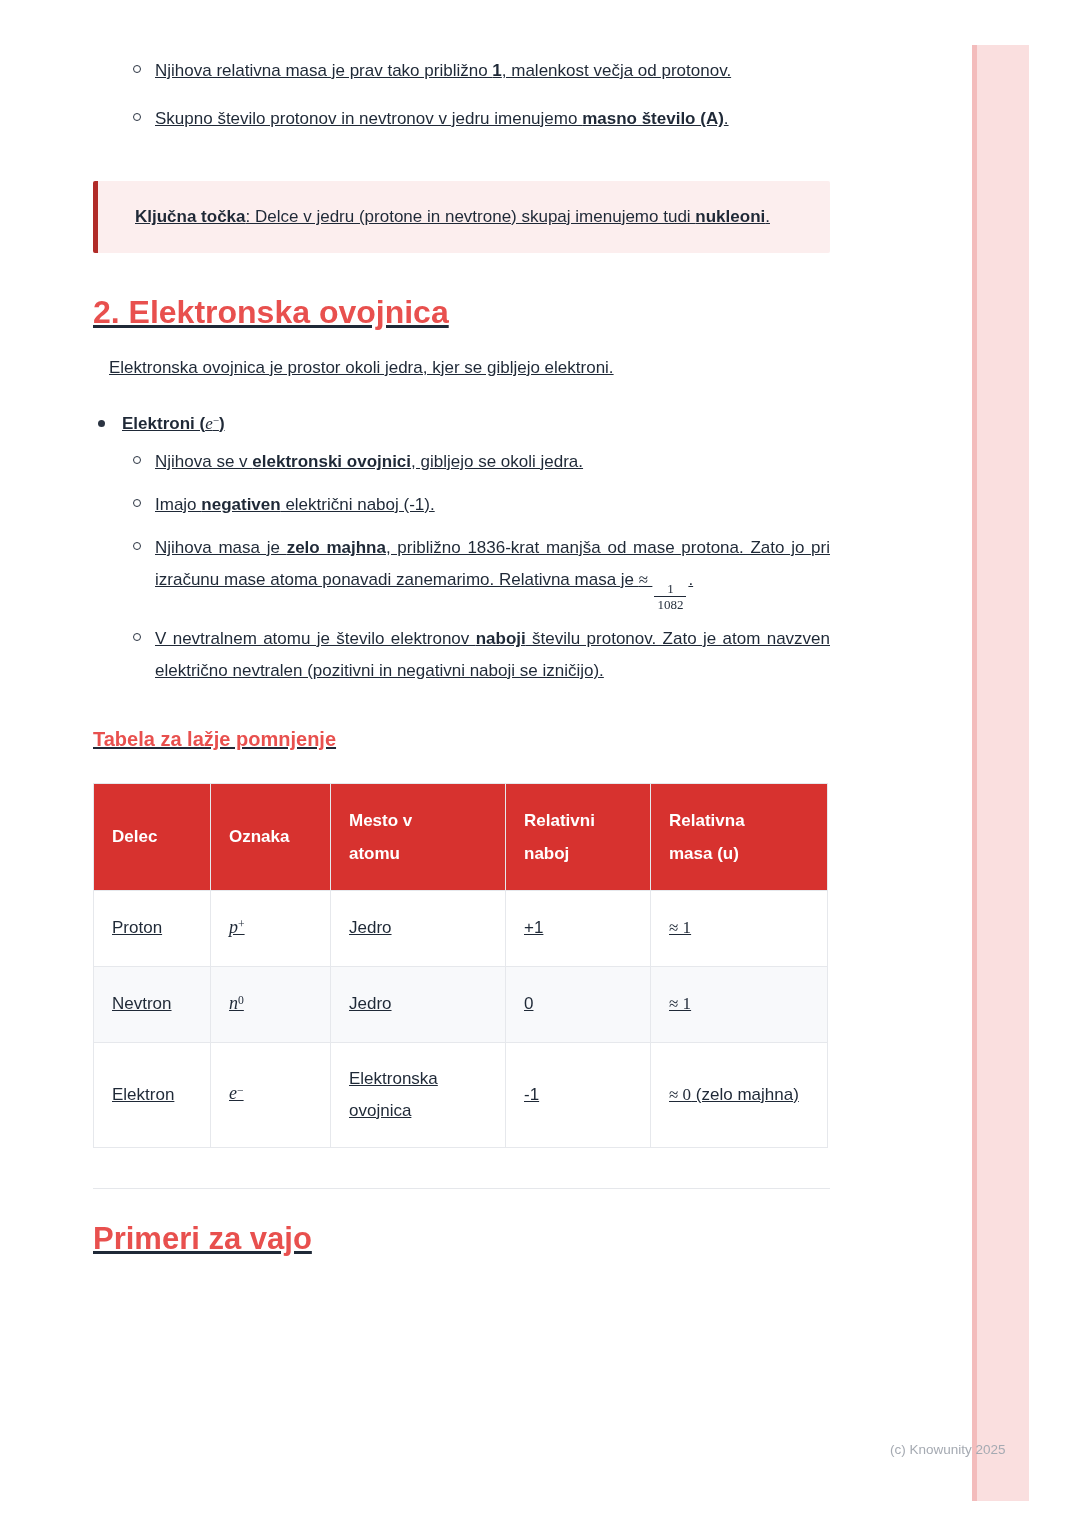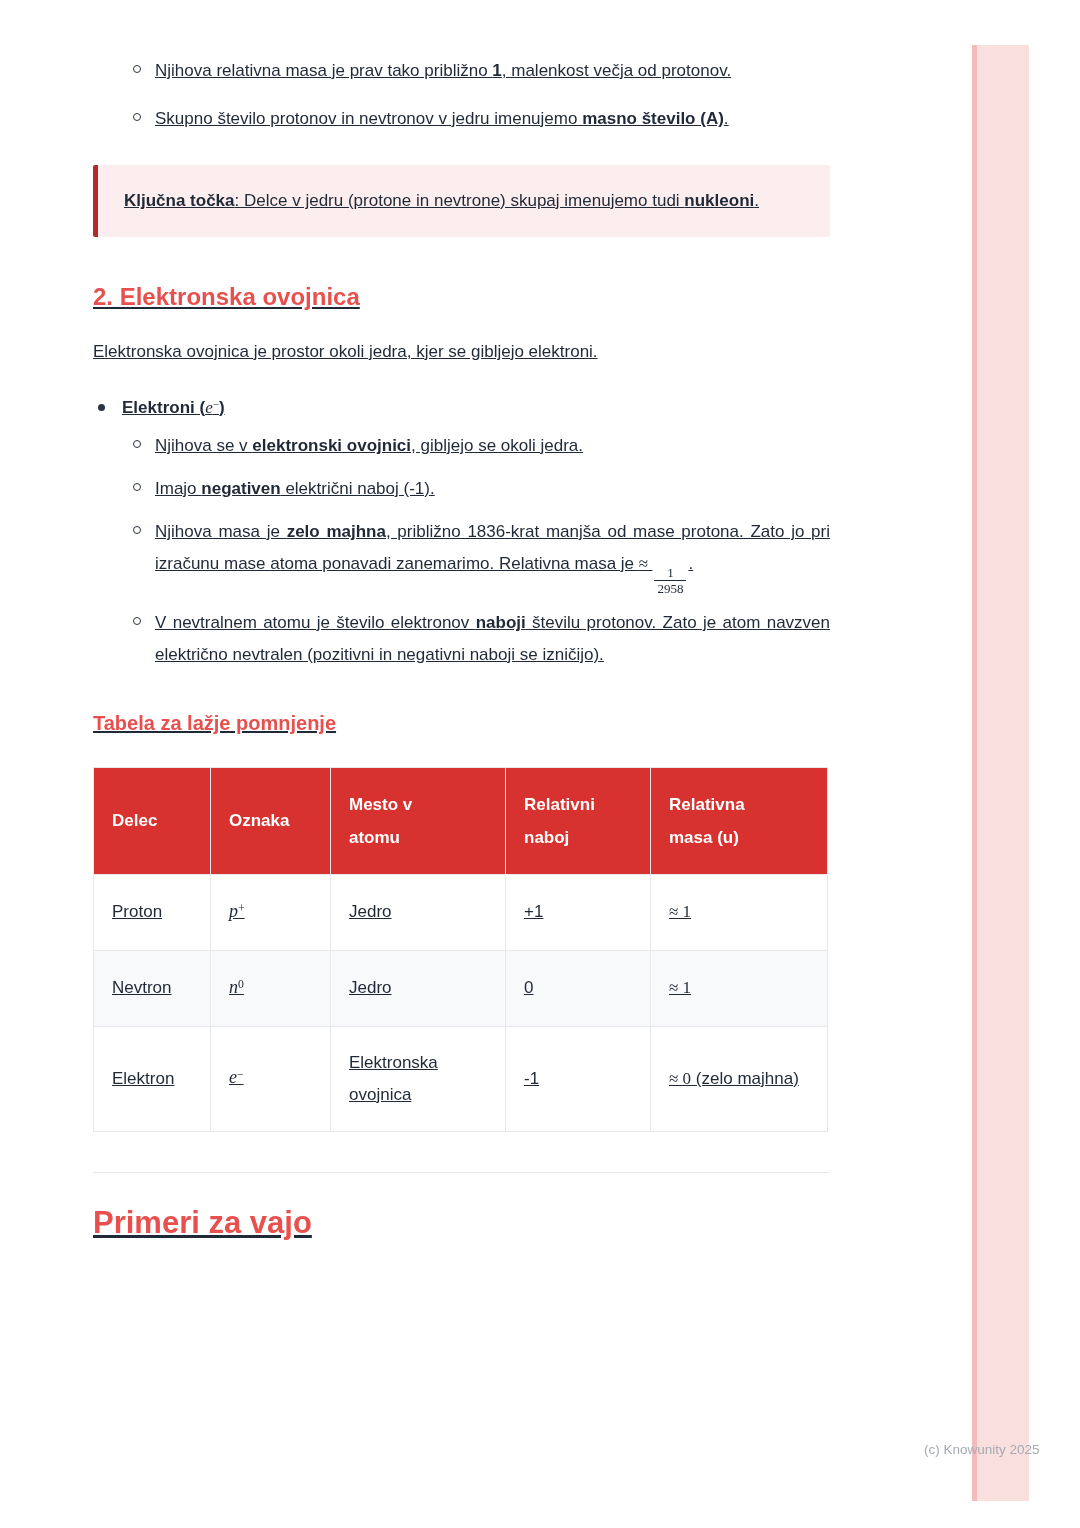--- a/index.html
+++ b/index.html
@@ -37,34 +37,34 @@
   .level1 > .item { padding-left: 5px; }
   .level1 .marker.filled { margin: 12px 17px 0 0; }
   .li-body { flex: 1 1 auto; }
 
   .nested { margin-top: 5px; }
   .nested > .item { padding-left: 11px; margin-bottom: 11px; }
   .nested .marker { margin: 10px 14px 0 0; }
 
   
   .callout {
-    margin-top: 30px;
+    margin-top: 46px;
     background: var(--callout-bg, #fceeee);
     border-left: 5px solid var(--callout-border-red, #b12b28);
     border-radius: 2px;
-    padding: 20px 26px;
+    padding: 20px 37px;
   }
   .callout-text { margin: 0; text-align: justify; line-height: 32px; }
 
   
-  .h2 { margin: 44px 0 0; font-size: 24px; line-height: 31px; font-weight: 700; color: var(--heading-red, #e8504e); }
+  .h2 { margin: 44px 0 0; font-size: 32px; line-height: 31px; font-weight: 700; color: var(--heading-red, #e8504e); }
   .h3 { margin: 26px 0 0; font-size: 20px; line-height: 30px; font-weight: 700; color: var(--heading-red, #e8504e); }
   .h1 { margin: 30px 0 0; font-size: 31px; line-height: 40px; font-weight: 700; color: var(--heading-red, #e8504e); }
 
-  .para { margin: 24px 0 0; }
+  .para { margin: 24px 16px 0; }
   .para.justify { text-align: justify; margin-top: 26px; font-size: 18px; line-height: 42px; }
 
   
   .b { font-weight: 700; }
   .math { font-family: "Liberation Serif", "DejaVu Serif", serif; }
   .mi { font-family: "Liberation Serif", "DejaVu Serif", serif; font-style: italic; }
   .sup { font-size: 0.65em; position: relative; top: -0.45em; }
   .frac {
     display: inline-flex; flex-direction: column; align-items: center;
     font-family: "Liberation Serif", "DejaVu Serif", serif;
@@ -92,21 +92,21 @@
   .ptable td {
     padding: 20px 18px; border: 1px solid var(--table-border, #e6e8ec);
     vertical-align: middle; line-height: 32px;
   }
   .ptable tbody tr.alt { background: var(--row-alt-bg, #f8f9fb); }
   .math-cell { font-size: 18px; }
 
   .divider { border: none; border-top: 1px solid var(--divider, #e5e7eb); margin: 40px 0 0; }
 
   .copyright {
-    position: absolute; left: 924px; top: 1441px; z-index: 2;
+    position: absolute; left: 890px; top: 1441px; z-index: 2;
     font-size: 13.5px; line-height: 18px; color: var(--muted-text, #a5aab2);
   }
 </style>
 </head>
 <body>
 
 <div class="page">
 
   <div class="side-strip"></div>
 
@@ -142,21 +142,21 @@
               <span class="li-text"><span>Njihova se v </span><span class="b">elektronski ovojnici</span><span>, gibljejo se okoli jedra.</span></span>
             </li>
             <li class="item">
               <span class="marker hollow"></span>
               <span class="li-text"><span>Imajo </span><span class="b">negativen</span><span> električni naboj (-1).</span></span>
             </li>
             <li class="item">
               <span class="marker hollow"></span>
               <span class="li-text"><span>Njihova masa je </span><span class="b">zelo majhna</span><span>, približno 1836-krat manjša od mase protona. Zato jo pri izračunu mase atoma ponavadi zanemarimo. Relativna masa je </span><span class="math">≈ </span><span class="frac">
                     <span class="fnum">1</span>
-                    <span class="fden">2958</span>
+                    <span class="fden">1082</span>
                   </span><span>.</span></span>
             </li>
             <li class="item">
               <span class="marker hollow"></span>
               <span class="li-text"><span>V nevtralnem atomu je število elektronov </span><span class="b">naboji</span><span> številu protonov. Zato je atom navzven električno nevtralen (pozitivni in negativni naboji se izničijo).</span></span>
             </li>
           </ul>
         </div>
       </li>
     </ul>

